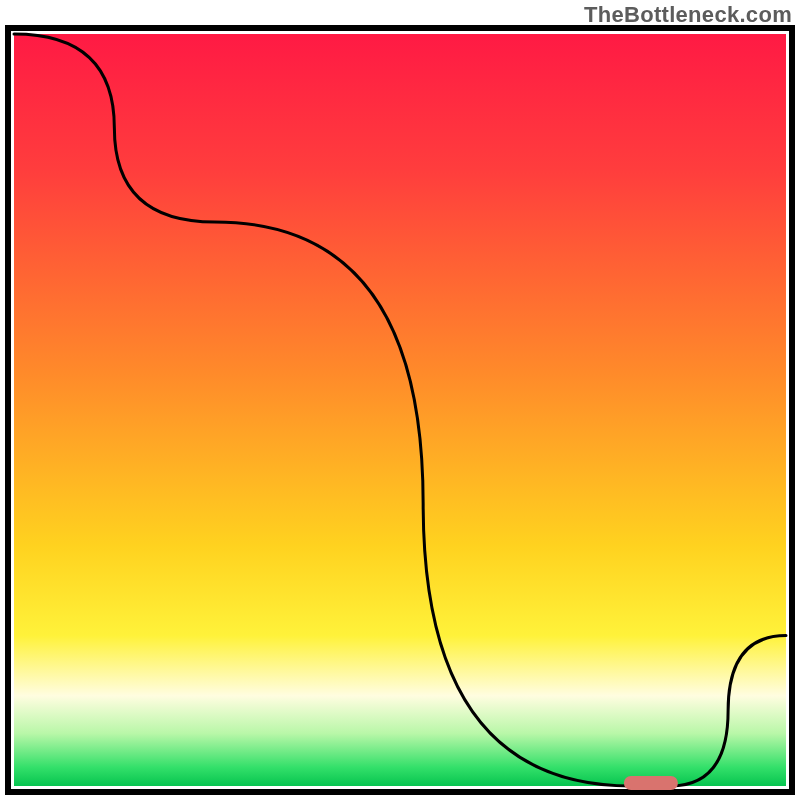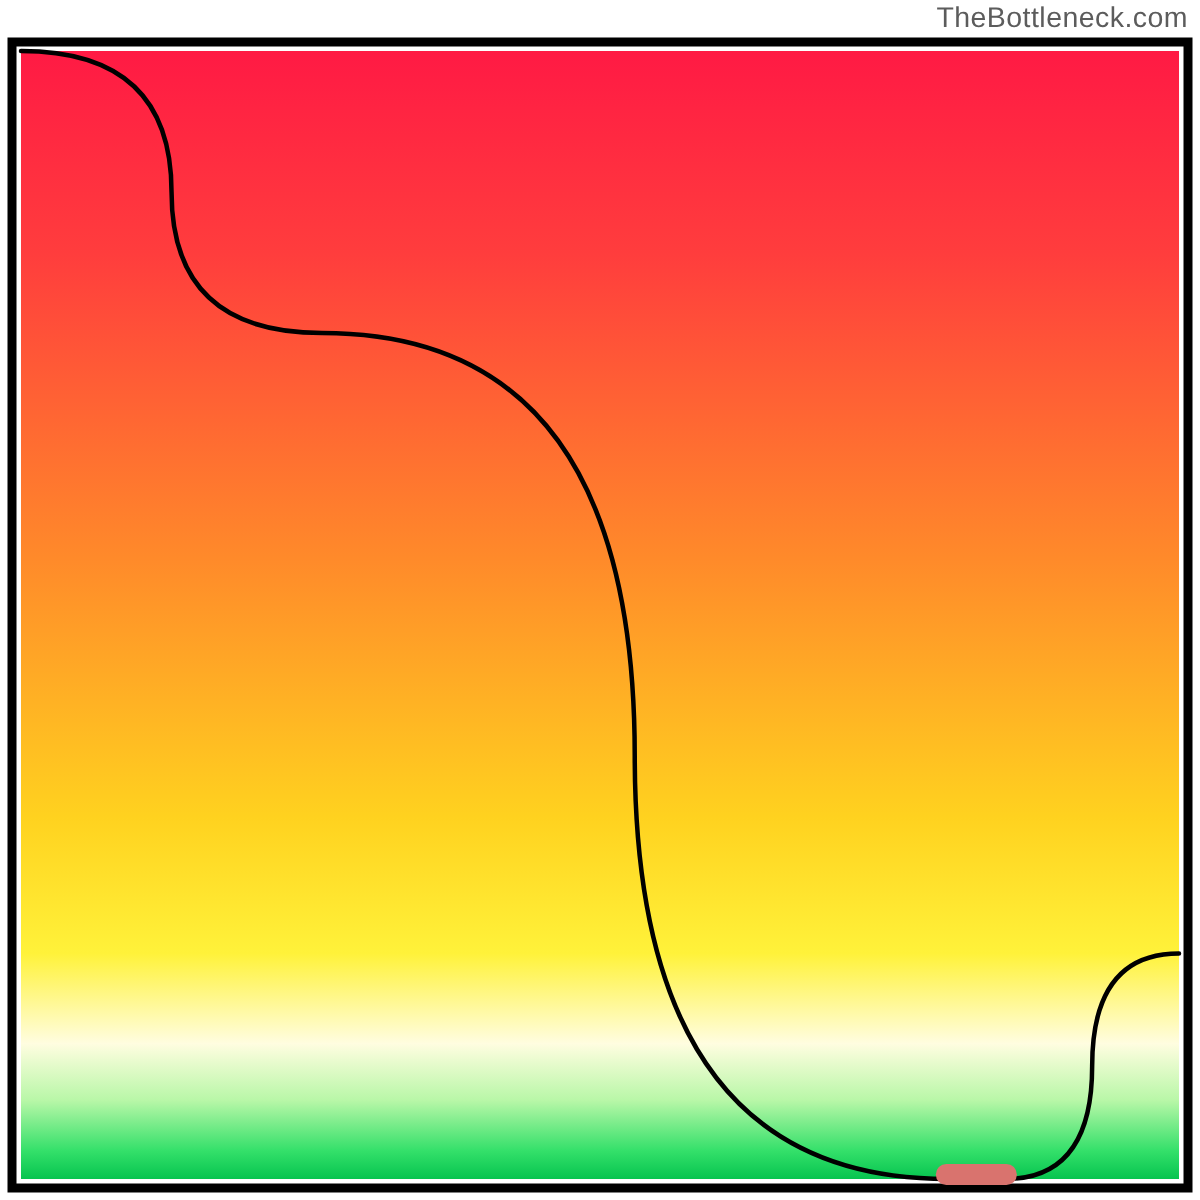--- a/index.html
+++ b/index.html
@@ -20,22 +20,22 @@
   svg {
     position: absolute;
     left: 0;
     top: 0;
   }
   .watermark {
     position: absolute;
     top: 2px;
     right: 8px;
     color: #5c5c5c;
-    font-size: 19px;
-    font-weight: 400;
+    font-size: 22px;
+    font-weight: 700;
     letter-spacing: 0.3px;
     user-select: none;
   }
 </style>
 </head>
 <body>
 
 <div class="stage">
   <div class="watermark">TheBottleneck.com</div>
   <svg id="svg" width="800" height="800" viewBox="0 0 800 800">

